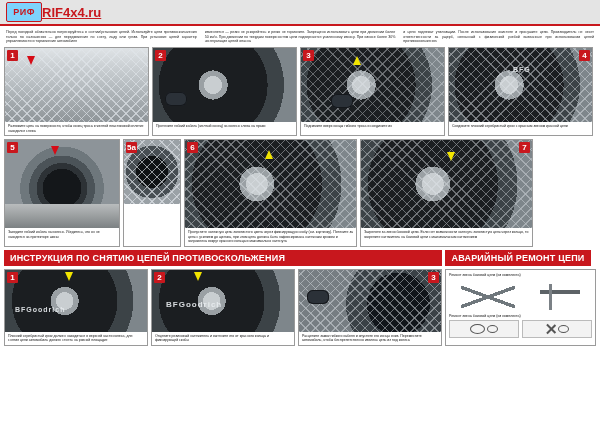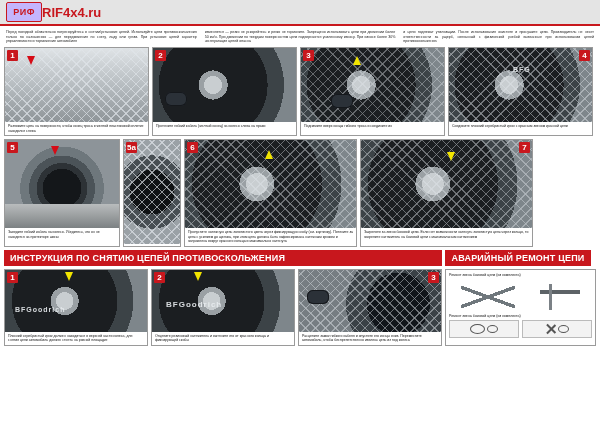--- a/index.html
+++ b/index.html
@@ -12,29 +12,30 @@
   .page{position:relative;width:600px;height:445px;box-sizing:border-box;}
 
   
   .header{
     height:26px;background:#e4e4e4;border-bottom:2px solid #c8171d;
     display:flex;align-items:center;padding:0 6px;box-sizing:border-box;
   }
   .logo{
     width:34px;height:18px;border:1px solid #c8171d;border-radius:2px;
     display:flex;align-items:center;justify-content:center;
-    font-size:9px;font-weight:bold;color:#c8171d;background:#c4b5fd;
+    font-size:9px;font-weight:bold;color:#c8171d;background:#7dd3fc;
     letter-spacing:0.5px;flex:none;
   }
   .header-title{
     flex:1;text-align:center;color:#c8171d;font-weight:bold;
     font-size:13.5px;letter-spacing:0.2px;white-space:nowrap;overflow:hidden;
   }
   .header-site{
     color:#c8171d;font-weight:bold;font-size:13px;flex:none;padding-right:2px;
+    text-decoration:underline;
   }
 
   
   .intro{
     display:flex;gap:8px;padding:4px 6px 3px 6px;
     font-size:3.6px;line-height:1.32;text-align:justify;color:#222;
   }
   .intro p{margin:0;flex:1;}
 
   
@@ -209,21 +210,21 @@
         <div class="photo" style="height:88px">
           <div class="tire"></div>
           <div class="ground"></div>
           <div class="arrow arr-red" style="left:46px;top:6px"></div>
           <div class="badge">5</div>
         </div>
         <div class="cap">Заведите гибкий кабель за колесо. Убедитесь, что он не находится на протекторе шины</div>
       </div>
 
       <div class="cell" style="width:58px">
-        <div class="photo" style="height:104px">
+        <div class="photo" style="height:64px">
           <div class="tire side" style="background:radial-gradient(circle at 50% 50%,#0f1214 0 38%,#474e53 38% 62%,#9aa1a6 62% 100%)"></div>
           <div class="chainlines"></div>
           <div class="badge">5a</div>
         </div>
       </div>
 
 
       <div class="cell" style="width:173px">
         <div class="photo" style="height:88px">
           <div class="tire side"></div>

